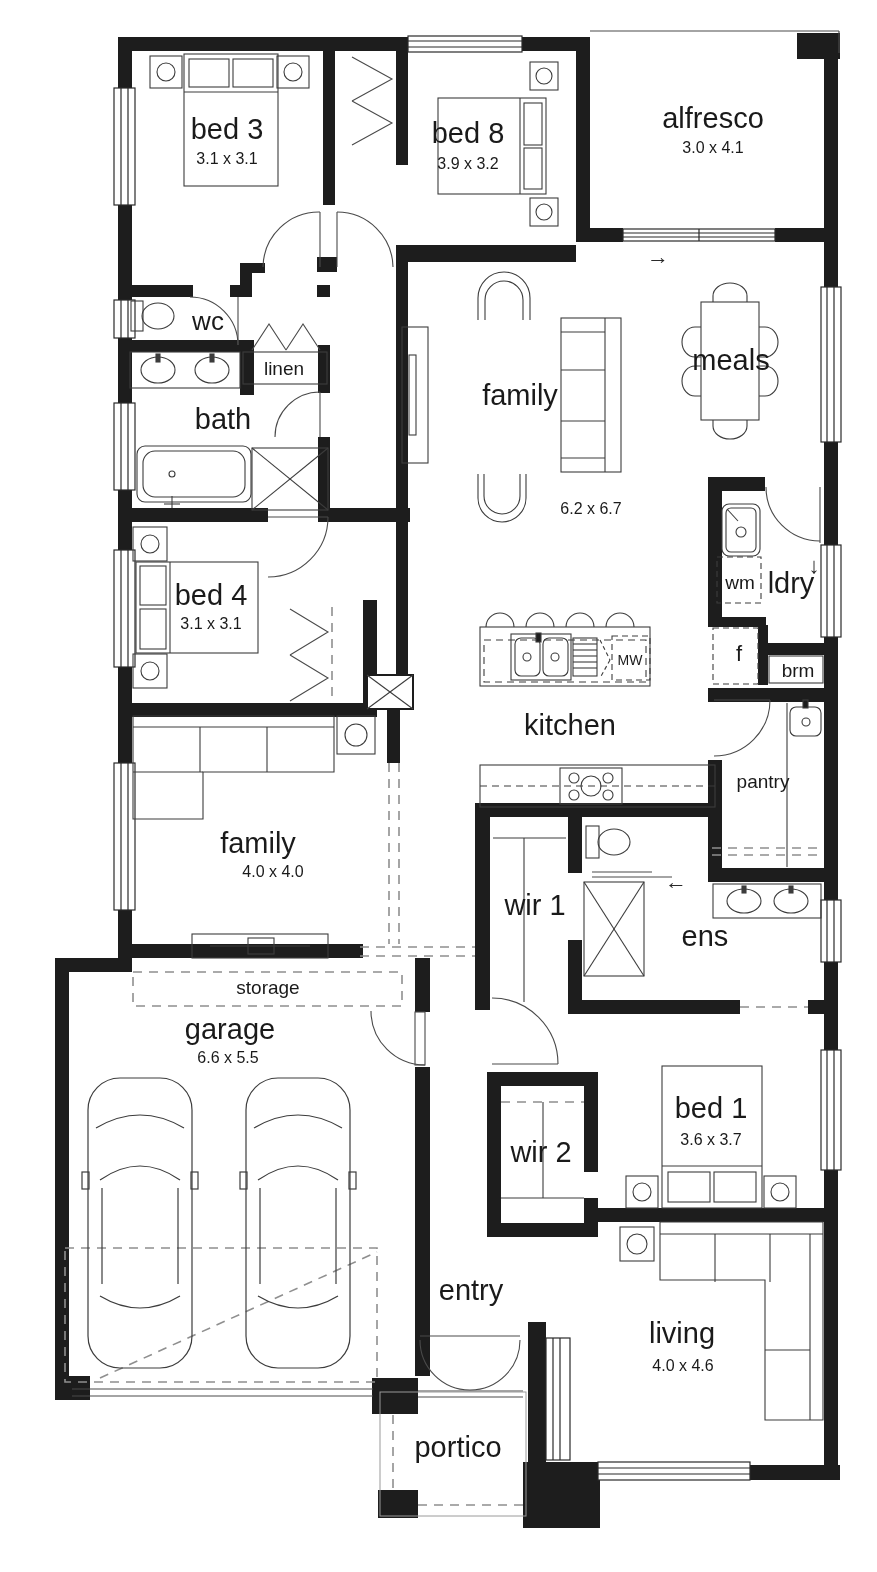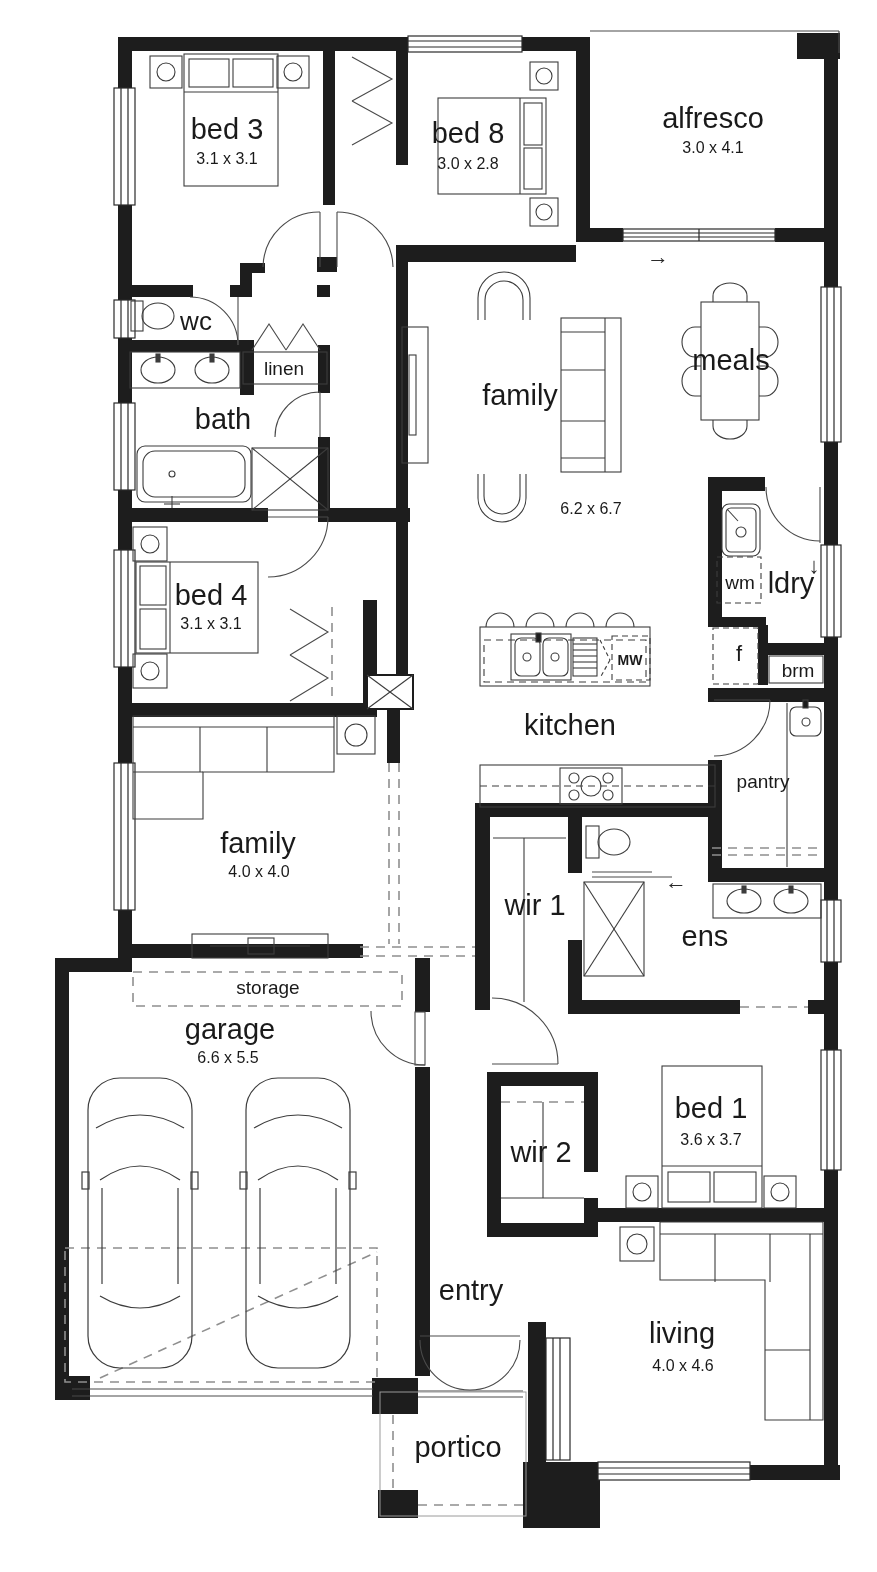--- a/index.html
+++ b/index.html
@@ -6,21 +6,21 @@
   #plan{position:relative;width:877px;height:1572px;background:#fff;overflow:hidden;
         font-family:"Liberation Sans","DejaVu Sans",sans-serif;}
   #plan svg{position:absolute;left:0;top:0;}
   .lbl{position:absolute;transform:translate(-50%,-50%);white-space:nowrap;color:#1a1a1a;
        line-height:1;letter-spacing:0;}
   .rl{font-size:29px;}   
   .rm{font-size:26px;}   
   .dm{font-size:16px;}   
   .sm{font-size:19px;text-align:center;}   
   .fl{font-size:22px;}   
-  .xs{font-size:14px;font-weight:bold;}   
+  .xs{font-size:14px;}   
   .ar{font-size:22px;color:#2a2a2a;}
 </style>
 </head>
 <body>
 
 <div id="plan">
 
 <svg width="877" height="1572" viewBox="0 0 877 1572">
 
   <g fill="#1d1d1d" stroke="none">
@@ -516,27 +516,27 @@
 
     <use href="#car" x="88" y="1078"></use>
     <use href="#car" x="246" y="1078"></use>
   </g>
 </svg>
 
 <div class="lbl rl" style="left:227px;top:129px">bed 3</div>
 <div class="lbl dm" style="left:227px;top:159px">3.1 x 3.1</div>
 
 <div class="lbl rl" style="left:468px;top:133px">bed 8</div>
-<div class="lbl dm" style="left:468px;top:164px">3.0 x 2.8</div>
+<div class="lbl dm" style="left:468px;top:164px">3.9 x 3.2</div>
 
 <div class="lbl rl" style="left:713px;top:118px">alfresco</div>
 <div class="lbl dm" style="left:713px;top:148px">3.0 x 4.1</div>
 <div class="lbl ar" style="left:658px;top:257px">→</div>
 
-<div class="lbl rm" style="left:196px;top:321px">wc</div>
+<div class="lbl rm" style="left:208px;top:321px">wc</div>
 <div class="lbl sm" style="left:284px;top:368px">linen</div>
 <div class="lbl rl" style="left:223px;top:419px">bath</div>
 
 <div class="lbl rl" style="left:520px;top:395px">family</div>
 <div class="lbl dm" style="left:591px;top:509px">6.2 x 6.7</div>
 <div class="lbl rl" style="left:731px;top:360px">meals</div>
 
 <div class="lbl sm" style="left:740px;top:582px">wm</div>
 <div class="lbl rl" style="left:791px;top:583px">ldry</div>
 <div class="lbl ar" style="left:814px;top:566px">↓</div>
@@ -545,21 +545,21 @@
 <div class="lbl dm" style="left:211px;top:624px">3.1 x 3.1</div>
 
 <div class="lbl fl" style="left:739px;top:654px">f</div>
 <div class="lbl sm" style="left:798px;top:670px">brm</div>
 
 <div class="lbl rl" style="left:570px;top:725px">kitchen</div>
 <div class="lbl xs" style="left:630px;top:660px">MW</div>
 <div class="lbl sm" style="left:763px;top:781px">pantry</div>
 
 <div class="lbl rl" style="left:258px;top:843px">family</div>
-<div class="lbl dm" style="left:259px;top:872px">4.0 x 4.0</div>
+<div class="lbl dm" style="left:273px;top:872px">4.0 x 4.0</div>
 
 <div class="lbl rl" style="left:535px;top:905px">wir 1</div>
 <div class="lbl rl" style="left:705px;top:936px">ens</div>
 <div class="lbl ar" style="left:676px;top:882px">←</div>
 
 <div class="lbl sm" style="left:268px;top:987px">storage</div>
 <div class="lbl rl" style="left:230px;top:1029px">garage</div>
 <div class="lbl dm" style="left:228px;top:1058px">6.6 x 5.5</div>
 
 <div class="lbl rl" style="left:541px;top:1152px">wir 2</div>

